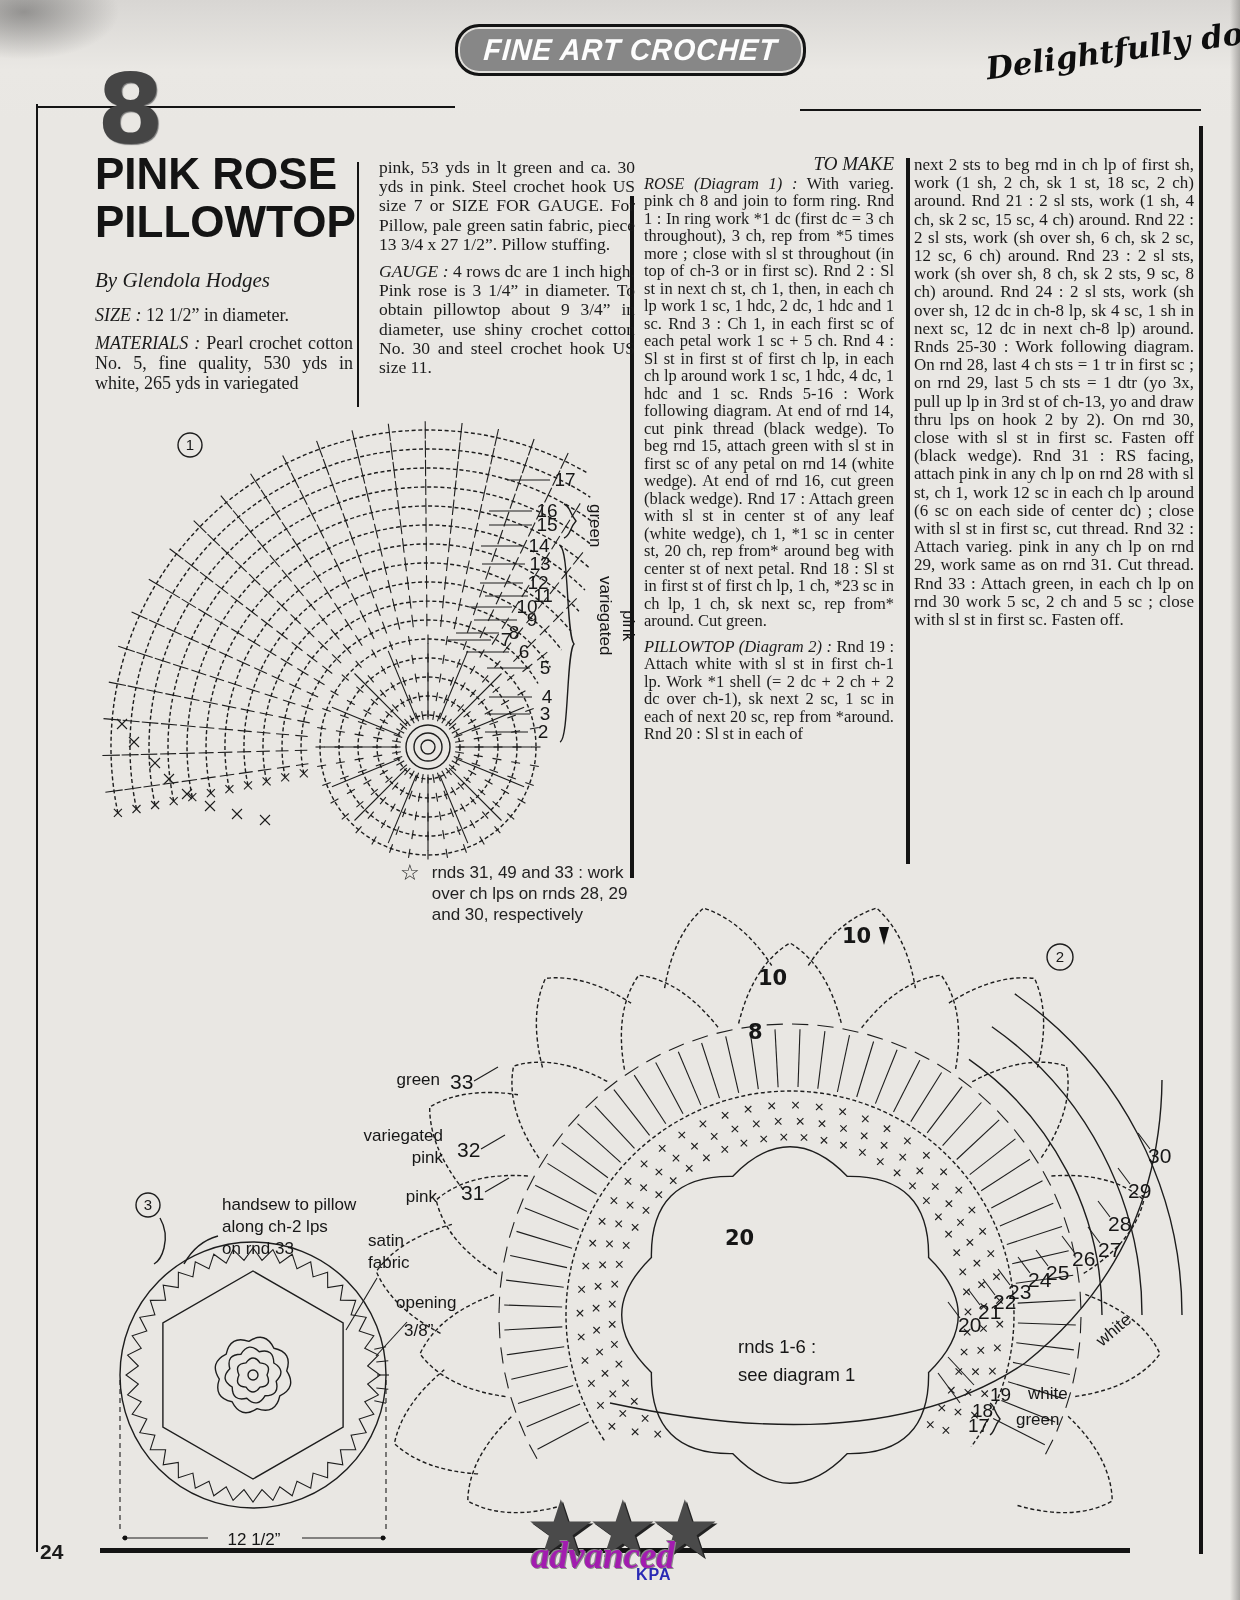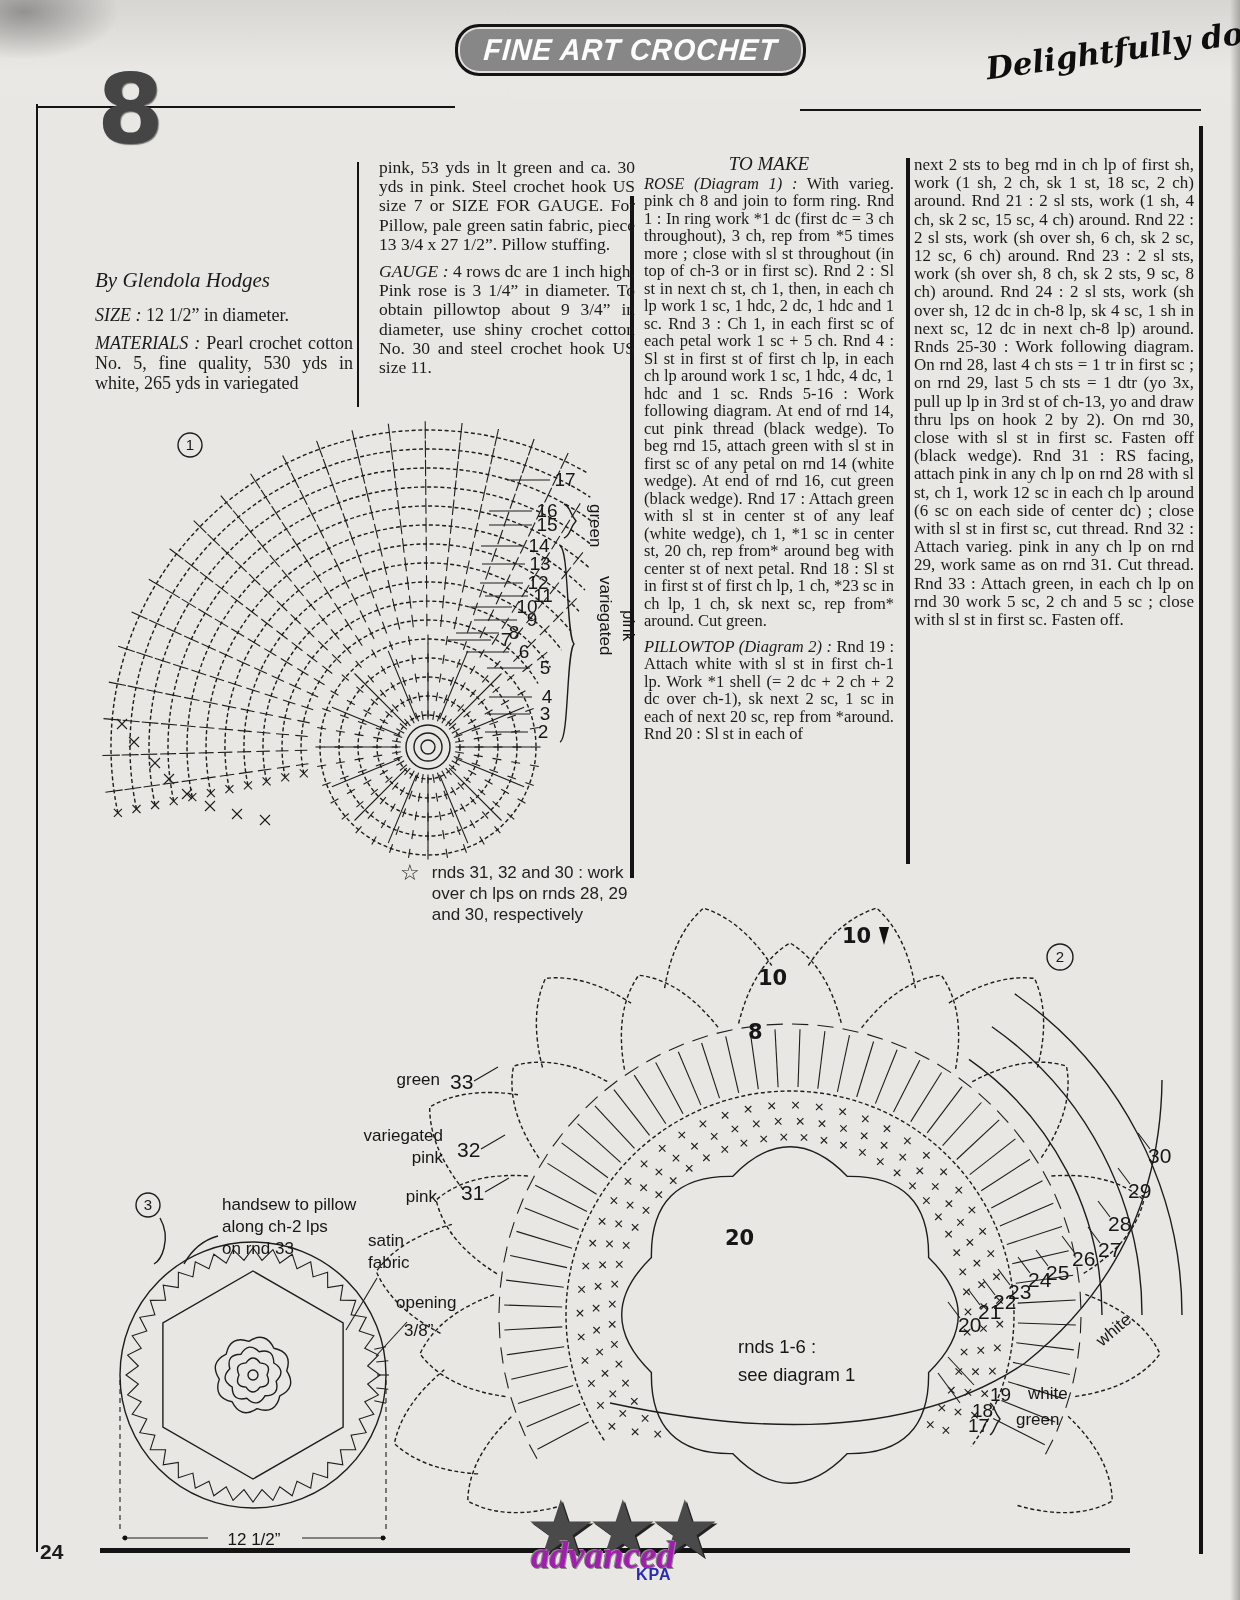--- a/index.html
+++ b/index.html
@@ -25,21 +25,21 @@
   .title{position:absolute;left:95px;top:150px;width:270px;font-family:"Liberation Sans",sans-serif;
         font-weight:bold;font-size:44px;line-height:48px;color:#141414;letter-spacing:0;}
   .byline{position:absolute;left:95px;top:268px;width:255px;font-style:italic;font-size:21px;}
   .col{position:absolute;text-align:justify;}
   .col p{margin:0 0 8px 0;}
   .lbl{font-style:italic;}
   .col1{left:95px;top:305px;width:258px;font-size:18px;line-height:20px;}
   .col2{left:366px;top:158px;width:256px;font-size:17.5px;line-height:19.2px;margin-left:13px;}
   .col3{left:644px;top:155px;width:250px;font-size:16.5px;line-height:17.5px;}
   .col4{left:914px;top:156px;width:280px;font-size:17px;line-height:18.2px;}
-  .tomake{font-style:italic;font-size:19px;margin-bottom:2px !important;text-align:center;}
+  .tomake{font-style:italic;font-size:19px;margin-bottom:2px !important;text-align:right;}
   
   .note{position:absolute;left:400px;top:862px;width:260px;display:flex;gap:12px;
         font-family:"Liberation Sans",sans-serif;font-size:17px;line-height:21px;color:#222;}
   .note .star{font-size:22px;line-height:22px;}
   
   .pageno{position:absolute;left:40px;top:1540px;font-family:"Liberation Sans",sans-serif;font-weight:bold;font-size:21px;}
   .advlogo{position:absolute;left:525px;top:1490px;width:215px;height:80px;}
   .advlogo .st{position:absolute;top:0;font-size:80px;line-height:80px;color:#4a4a4a;text-shadow:2px 2px 0 #222;}
   .advlogo .txt{position:absolute;left:6px;top:20px;font-family:"Liberation Serif",serif;font-weight:bold;
         font-style:italic;font-size:37px;color:#a21caf;text-shadow:1px 1px 0 #8a8a8a,-1px -1px 0 #8a8a8a;white-space:nowrap;margin-top:24px;}
@@ -74,20 +74,24 @@
   <div class="bar" style="left:357px;top:162px;width:2px;height:245px;"></div>
   <div class="bar" style="left:630px;top:196px;width:4px;height:682px;"></div>
   <div class="bar" style="left:906px;top:158px;width:4px;height:706px;"></div>
 
   <div class="pill">
     <span>FINE ART CROCHET</span>
   </div>
   <div class="tagline">Delightfully domestic</div>
   <div class="bignum">8</div>
 
+  <div class="title">
+    <div>PINK ROSE</div>
+    <div>PILLOWTOP</div>
+  </div>
   <div class="byline">By Glendola Hodges</div>
   <div class="col col1">
     <p><span class="lbl">SIZE :</span> <span>12 1/2” in diameter.</span></p>
     <p><span class="lbl">MATERIALS :</span> <span>Pearl crochet cotton No. 5, fine quality, 530 yds in white, 265 yds in variegated</span></p>
   </div>
 
   <div class="col col2">
     <p>pink, 53 yds in lt green and ca. 30 yds in pink. Steel crochet hook US size 7 or SIZE FOR GAUGE. For Pillow, pale green satin fabric, piece 13 3/4 x 27 1/2”. Pillow stuffing.</p>
     <p><span class="lbl">GAUGE :</span> <span>4 rows dc are 1 inch high. Pink rose is 3 1/4” in diameter. To obtain pillowtop about 9 3/4” in diameter, use shiny crochet cotton No. 30 and steel crochet hook US size 11.</span></p>
   </div>
@@ -97,21 +101,21 @@
     <p><span class="lbl">ROSE (Diagram 1) :</span> <span>With varieg. pink ch 8 and join to form ring. Rnd 1 : In ring work *1 dc (first dc = 3 ch throughout), 3 ch, rep from *5 times more ; close with sl st throughout (in top of ch-3 or in first sc). Rnd 2 : Sl st in next ch st, ch 1, then, in each ch lp work 1 sc, 1 hdc, 2 dc, 1 hdc and 1 sc. Rnd 3 : Ch 1, in each first sc of each petal work 1 sc + 5 ch. Rnd 4 : Sl st in first st of first ch lp, in each ch lp around work 1 sc, 1 hdc, 4 dc, 1 hdc and 1 sc. Rnds 5-16 : Work following diagram. At end of rnd 14, cut pink thread (black wedge). To beg rnd 15, attach green with sl st in first sc of any petal on rnd 14 (white wedge). At end of rnd 16, cut green (black wedge). Rnd 17 : Attach green with sl st in center st of any leaf (white wedge), ch 1, *1 sc in center st, 20 ch, rep from* around beg with center st of next petal. Rnd 18 : Sl st in first st of first ch lp, 1 ch, *23 sc in ch lp, 1 ch, sk next sc, rep from* around. Cut green.</span></p>
     <p><span class="lbl">PILLOWTOP (Diagram 2) :</span> <span>Rnd 19 : Attach white with sl st in first ch-1 lp. Work *1 shell (= 2 dc + 2 ch + 2 dc over ch-1), sk next 2 sc, 1 sc in each of next 20 sc, rep from *around. Rnd 20 : Sl st in each of</span></p>
   </div>
 
   <div class="col col4">
     <p>next 2 sts to beg rnd in ch lp of first sh, work (1 sh, 2 ch, sk 1 st, 18 sc, 2 ch) around. Rnd 21 : 2 sl sts, work (1 sh, 4 ch, sk 2 sc, 15 sc, 4 ch) around. Rnd 22 : 2 sl sts, work (sh over sh, 6 ch, sk 2 sc, 12 sc, 6 ch) around. Rnd 23 : 2 sl sts, work (sh over sh, 8 ch, sk 2 sts, 9 sc, 8 ch) around. Rnd 24 : 2 sl sts, work (sh over sh, 12 dc in ch-8 lp, sk 4 sc, 1 sh in next sc, 12 dc in next ch-8 lp) around. Rnds 25-30 : Work following diagram. On rnd 28, last 4 ch sts = 1 tr in first sc ; on rnd 29, last 5 ch sts = 1 dtr (yo 3x, pull up lp in 3rd st of ch-13, yo and draw thru lps on hook 2 by 2). On rnd 30, close with sl st in first sc. Fasten off (black wedge). Rnd 31 : RS facing, attach pink in any ch lp on rnd 28 with sl st, ch 1, work 12 sc in each ch lp around (6 sc on each side of center dc) ; close with sl st in first sc, cut thread. Rnd 32 : Attach varieg. pink in any ch lp on rnd 29, work same as on rnd 31. Cut thread. Rnd 33 : Attach green, in each ch lp on rnd 30 work 5 sc, 2 ch and 5 sc ; close with sl st in first sc. Fasten off.</p>
   </div>
 
   <div class="note">
     <span class="star">☆</span>
-    <span>rnds 31, 32 and 30 : work over ch lps on rnds 28, 29 and 30, respectively</span>
+    <span>rnds 31, 49 and 33 : work over ch lps on rnds 28, 29 and 30, respectively</span>
   </div>
 
   <svg id="d1svg" style="left:60px;top:418px;" width="600" height="540" viewBox="0 0 600 540">
     <g id="d1g">
         <circle cx="368" cy="329" r="7" class="s" stroke-width="1.2"></circle>
         <circle cx="368" cy="329" r="14" class="s" stroke-width="1.2"></circle>
         <circle cx="368" cy="329" r="22" class="s" stroke-width="1.2"></circle>
         <line x1="398.0" y1="329.0" x2="472.0" y2="329.0" class="k" stroke-width="1.1"></line>
         <line x1="395.7" y1="340.5" x2="464.1" y2="368.8" class="k" stroke-width="1.1"></line>
         <line x1="389.2" y1="350.2" x2="441.5" y2="402.5" class="k" stroke-width="1.1"></line>

